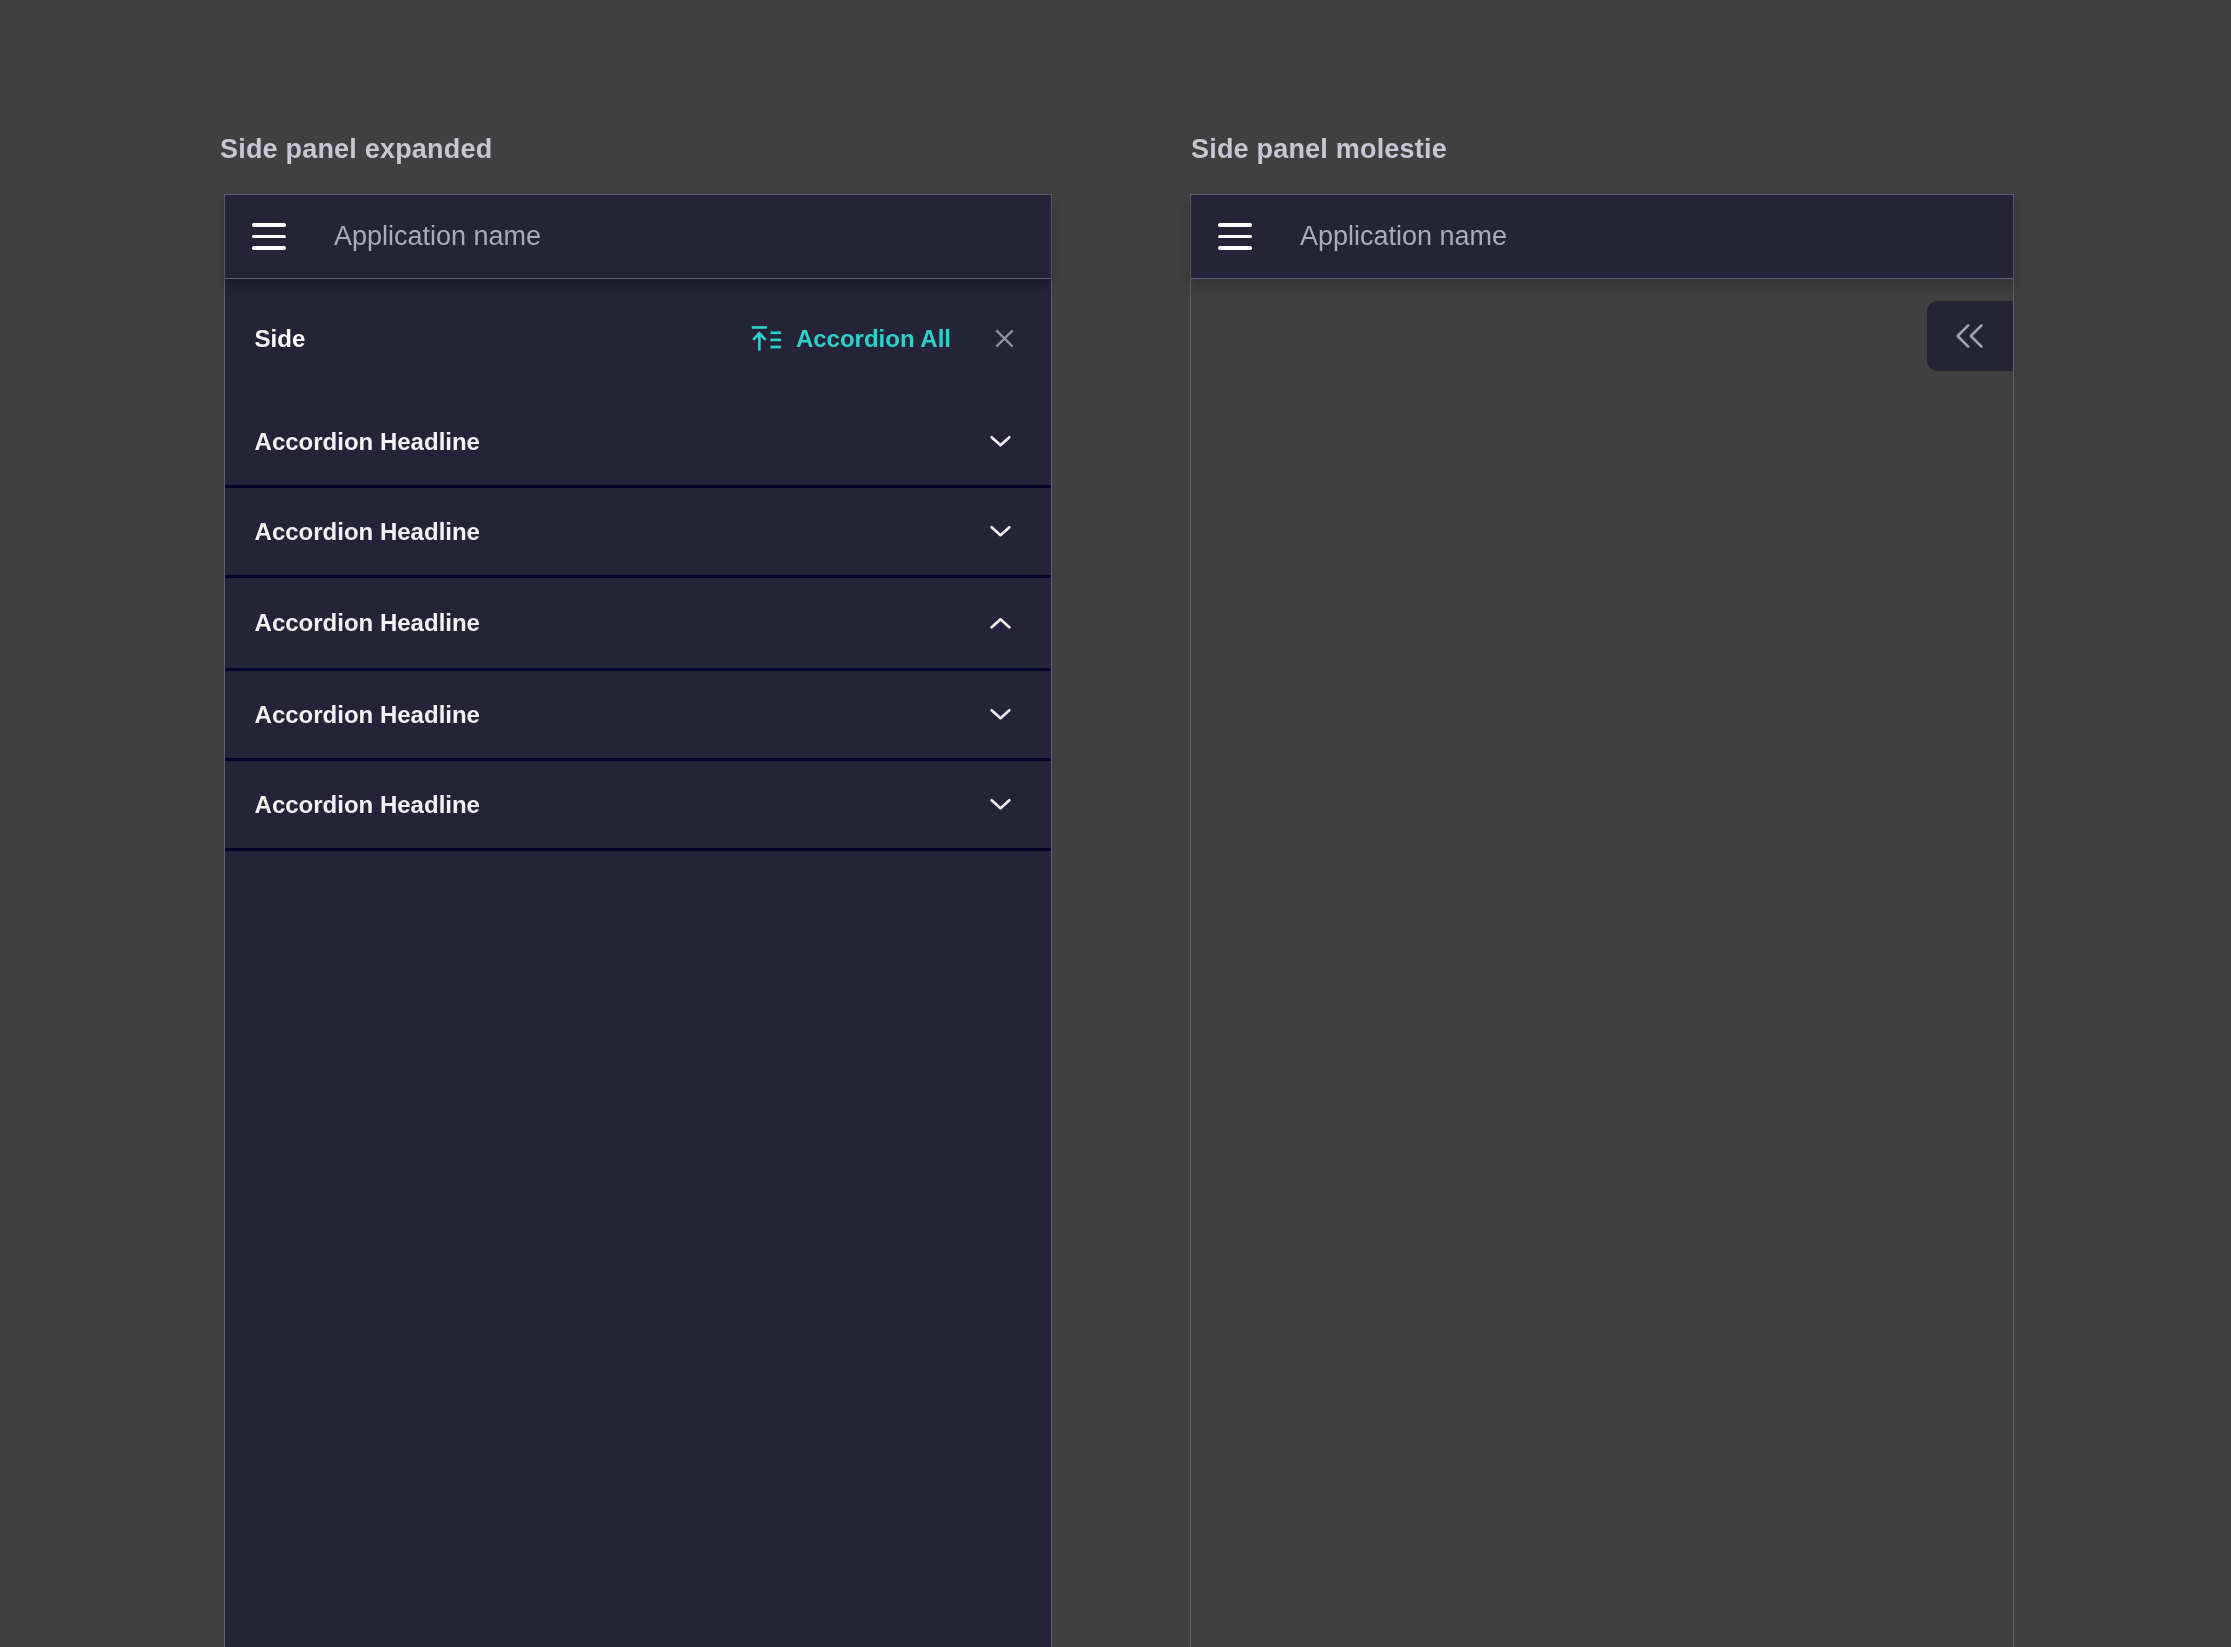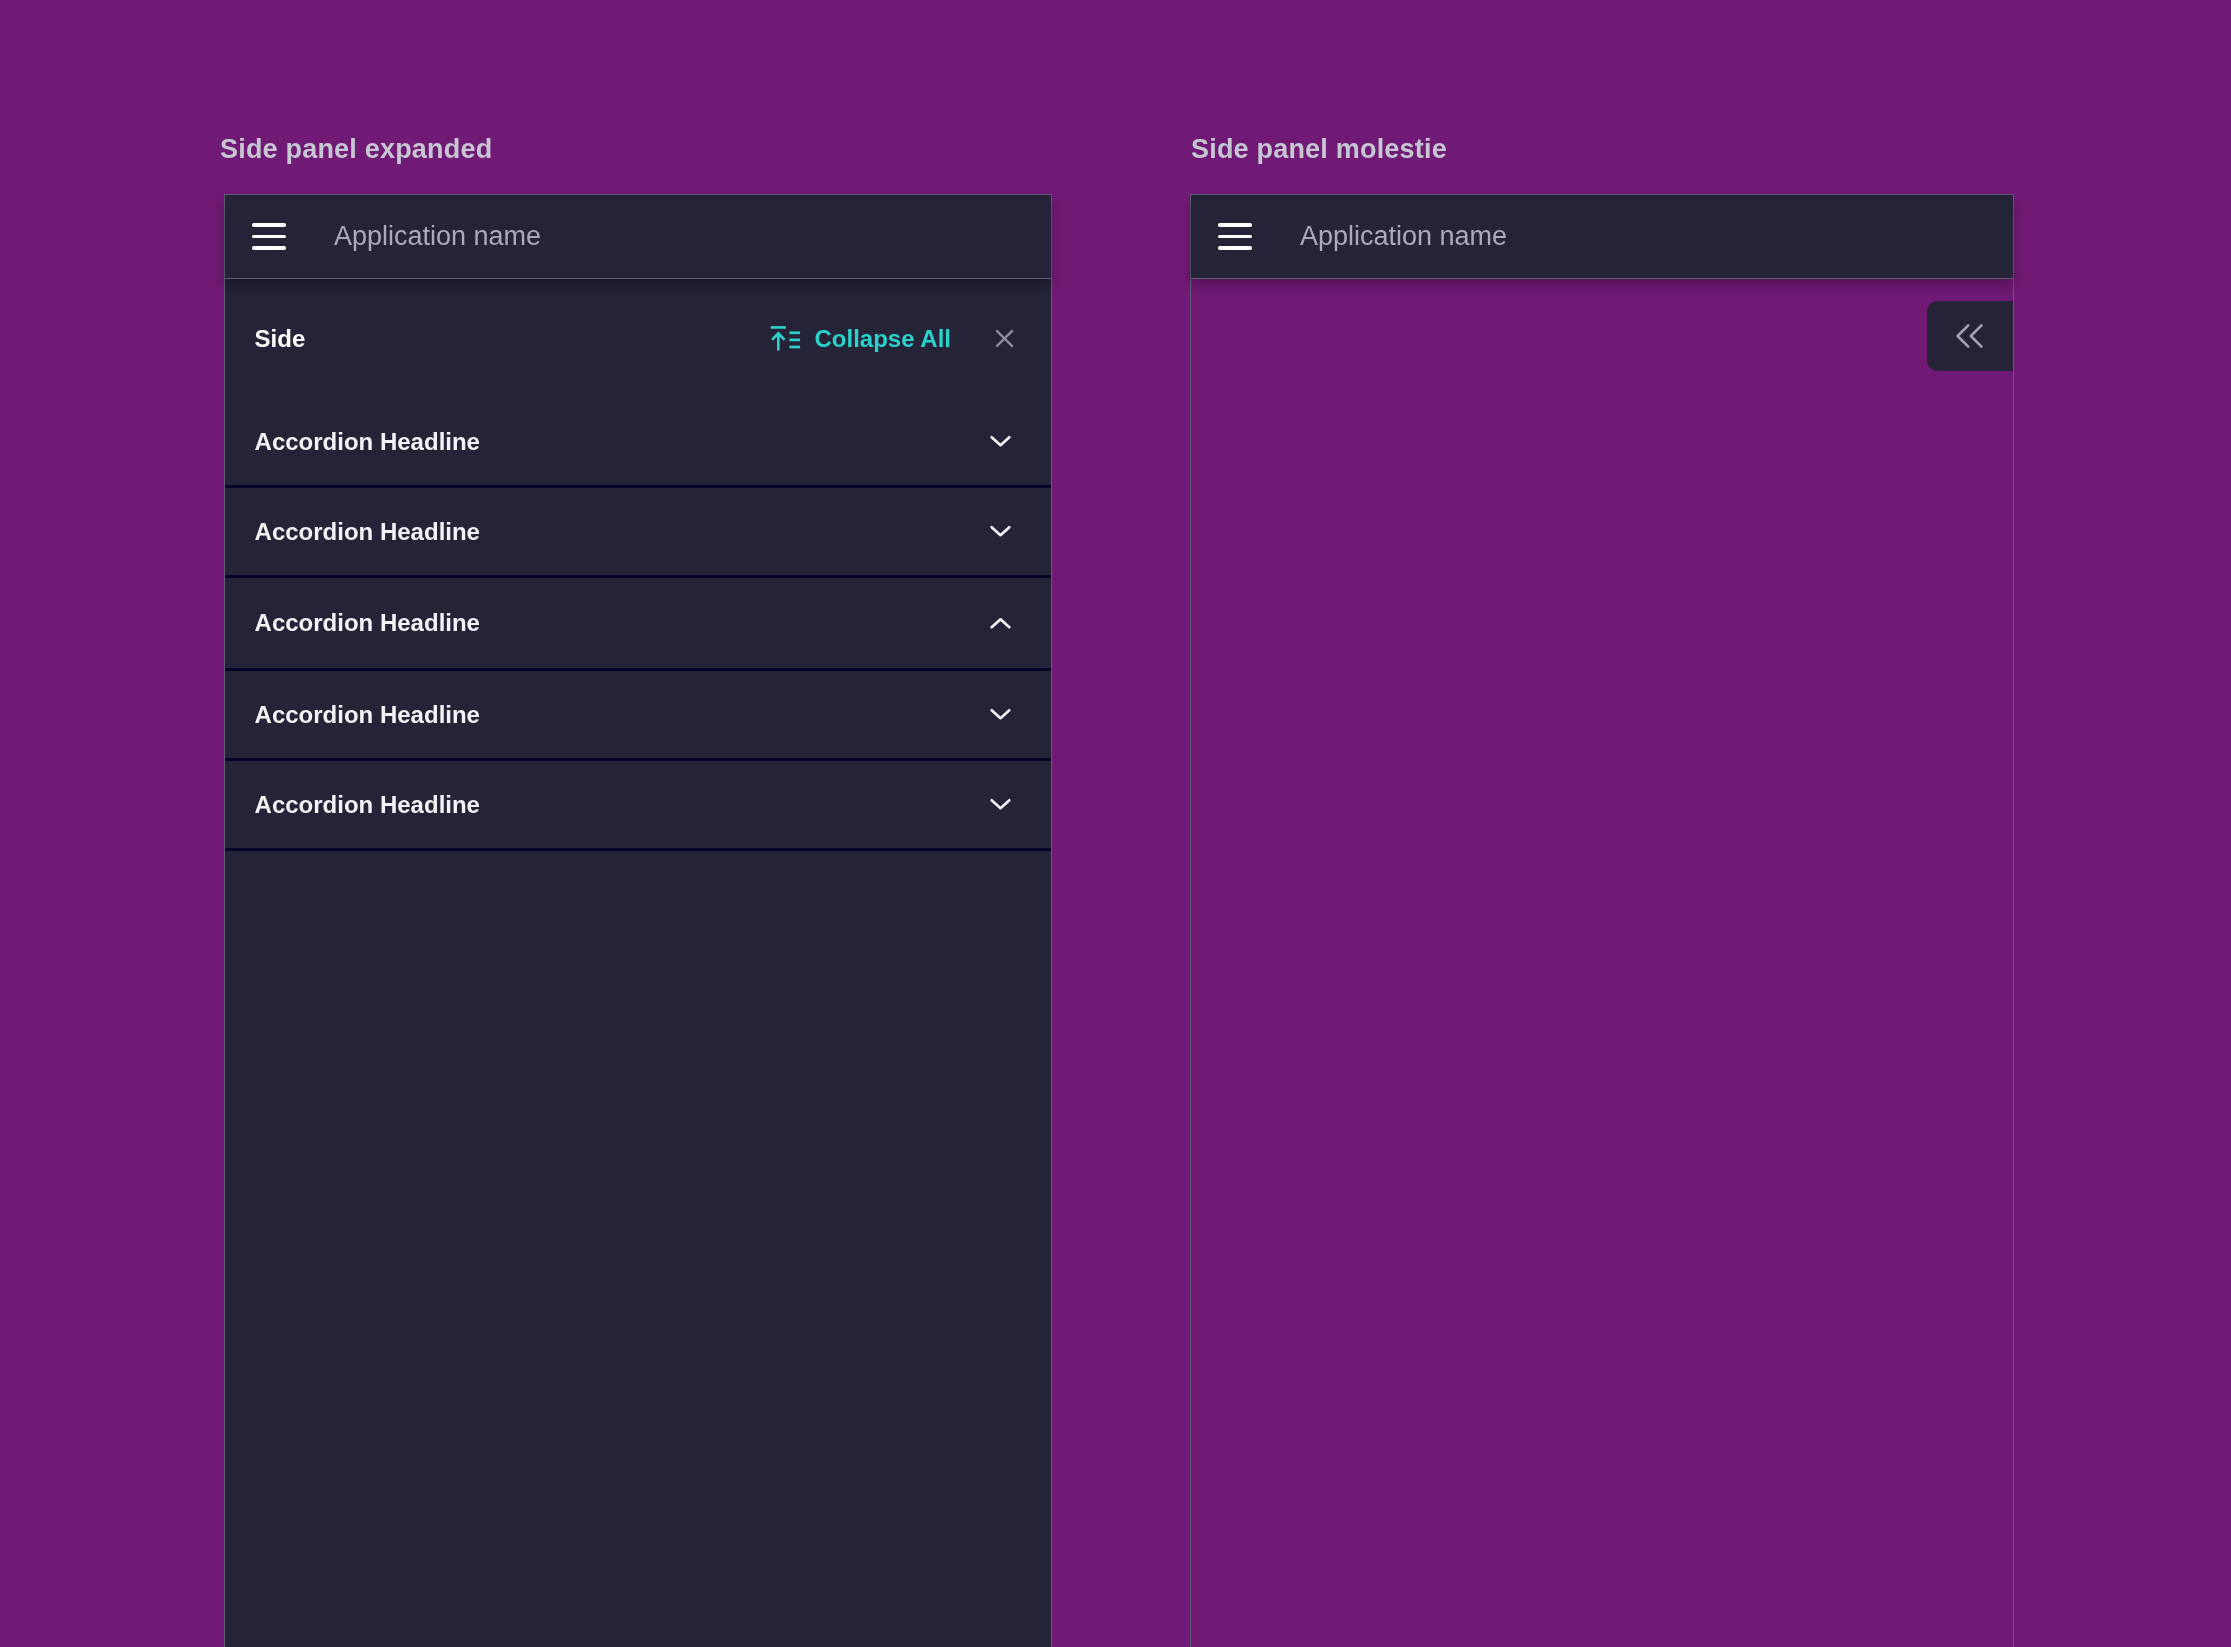--- a/index.html
+++ b/index.html
@@ -1,17 +1,17 @@
 <!DOCTYPE html>
 <html style="font-size:14.3px"><head>
 <meta charset="utf-8">
 <style>
   html,body{margin:0;padding:0;background:#050329;}
   .canvas{
-    position:relative;width:2232px;height:1648px;background:#701a75;
+    position:relative;width:2232px;height:1648px;background:#404040;
     font-family:"Liberation Sans", sans-serif;overflow:hidden;
   }
   .section-label{
     position:absolute;top:134px;font-size:27px;font-weight:700;color:#c6c7d3;letter-spacing:0.2px;
   }
   #label-expanded{left:220px;}
   #label-collapsed{left:1191px;}
 
   .panel{
     position:absolute;top:194px;height:1632px;border:1.8px solid #5e5e76;box-sizing:border-box;
@@ -83,21 +83,21 @@
         <span>
           <svg width="34" height="32" viewBox="0 0 38 36" fill="none" stroke="#2bd2cc" stroke-width="3">
             <line x1="3" y1="5" x2="20" y2="5"></line>
             <line x1="11.5" y1="13" x2="11.5" y2="31"></line>
             <polyline points="4.5,19 11.5,11.5 18.5,19" fill="none"></polyline>
             <line x1="24" y1="11" x2="36" y2="11"></line>
             <line x1="24" y1="19" x2="36" y2="19"></line>
             <line x1="24" y1="27" x2="36" y2="27"></line>
           </svg>
         </span>
-        <span>Collapse All</span>
+        <span>Accordion All</span>
       </button>
       <button class="icon-btn">
         <span>
           <svg width="29" height="29" viewBox="0 0 32 32" stroke="#8e8ea1" stroke-width="2.6">
             <line x1="7" y1="7" x2="25" y2="25"></line>
             <line x1="25" y1="7" x2="7" y2="25"></line>
           </svg>
         </span>
       </button>
     </div>

